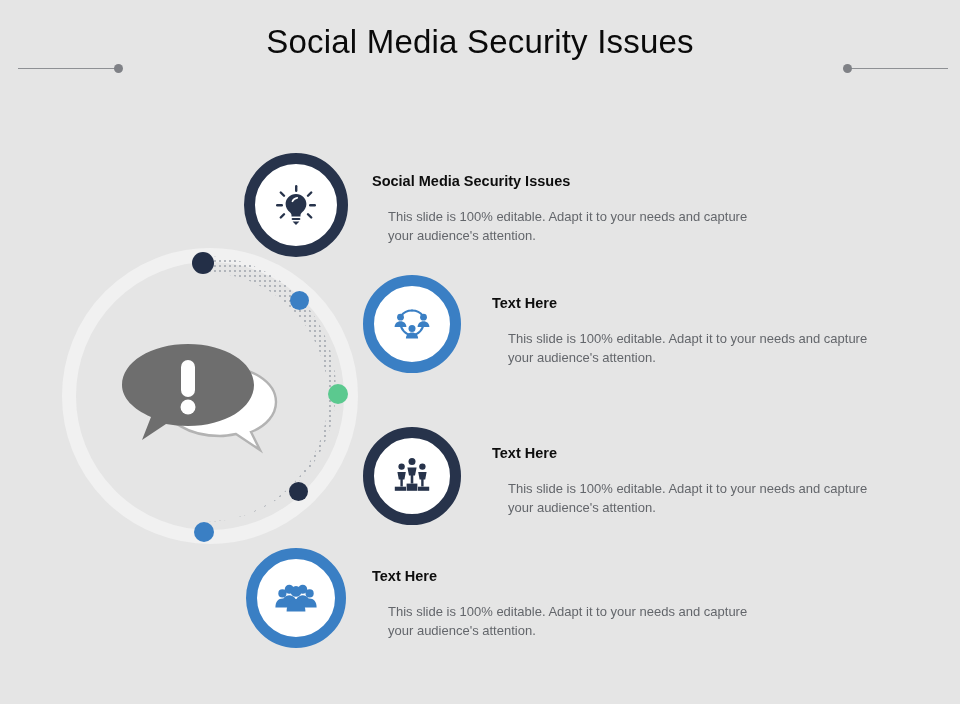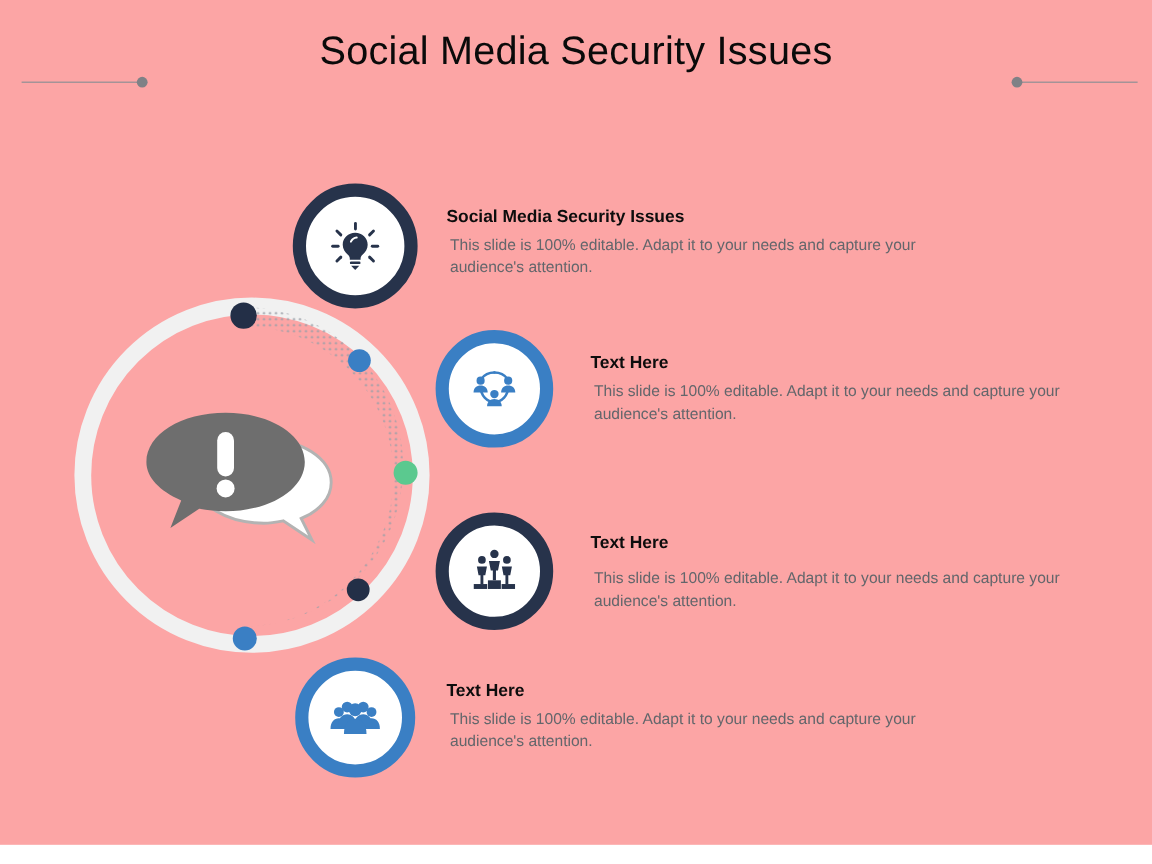--- a/index.html
+++ b/index.html
@@ -13,21 +13,21 @@
     font-family: "Liberation Sans", sans-serif;
     overflow: hidden;
     position: relative;
   }
 
   .slide {
     position: absolute;
     left: 0; top: 0;
     width: 960px;
     height: 704px;
-    background: #fca5a5;
+    background: #e5e5e5;
   }
 
   
   .title {
     position: absolute;
     left: 0;
     top: 20px;
     width: 960px;
     text-align: center;
     font-size: 33px;
@@ -133,21 +133,21 @@
     font-weight: bold;
     color: #0d0d0d;
     line-height: 19px;
     margin: 0 0 3px 0;
   }
   .block-body {
     font-size: 13px;
     font-weight: 400;
     color: #63666b;
     line-height: 19px;
-    margin: 3px;
+    margin: 16px;
   }
   .block-3 .block-heading { margin-bottom: 9px; }
 </style>
 </head>
 <body>
 
 <div class="slide">
 
   <div class="title">Social Media Security Issues</div>
 

